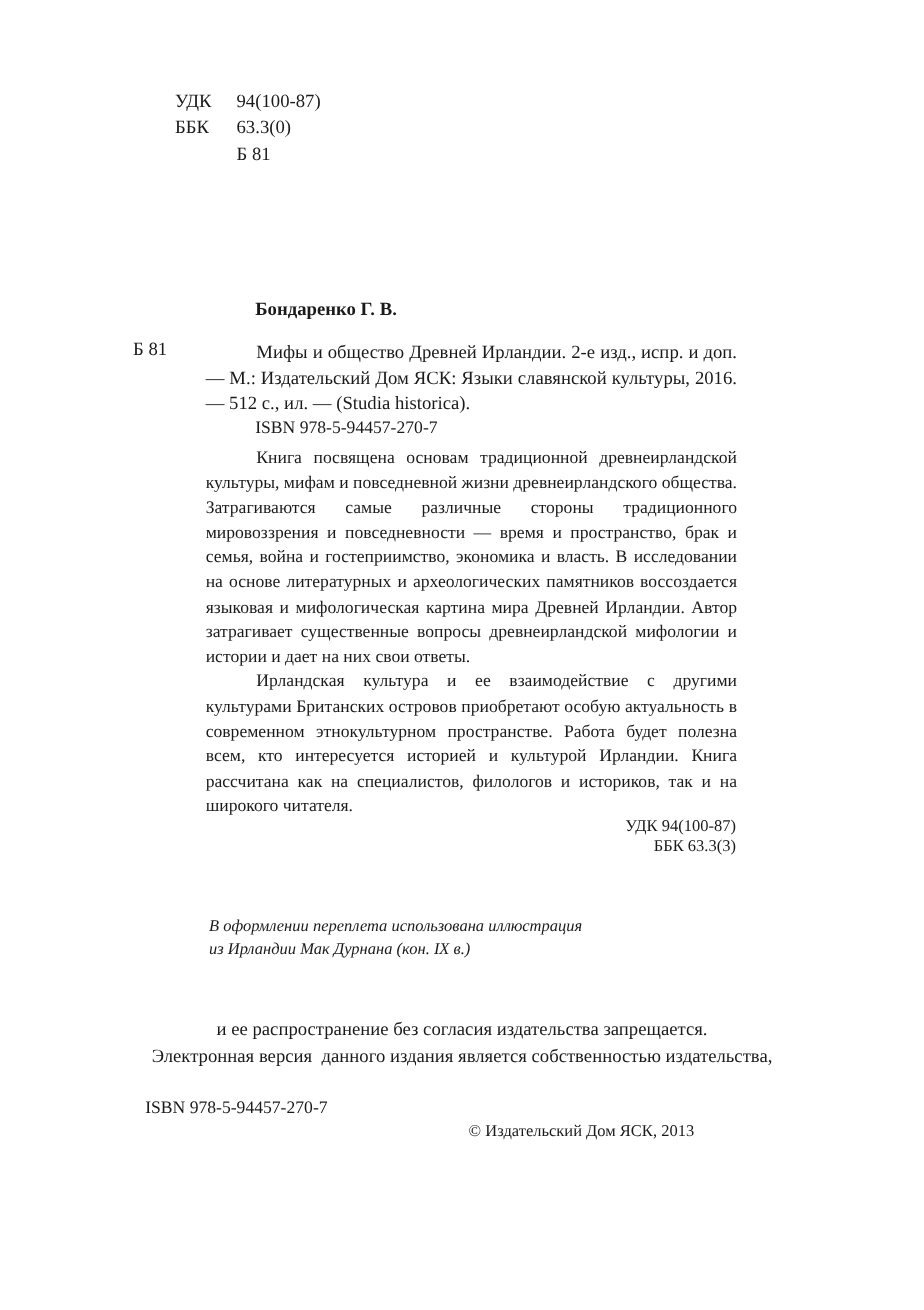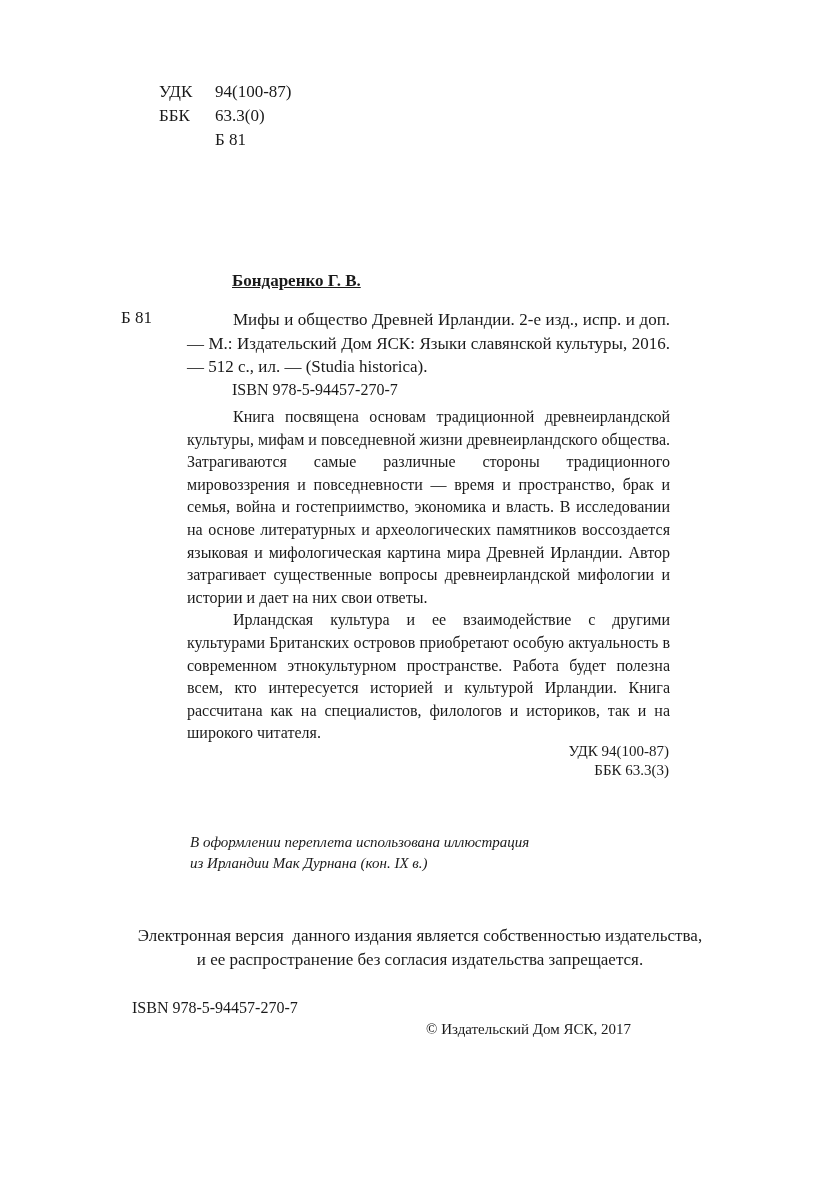--- a/index.html
+++ b/index.html
@@ -3,21 +3,21 @@
 <meta charset="utf-8">
 <style>
   html, body { margin: 0; padding: 0; background: #ffffff; }
   body { width: 840px; height: 1191px; position: relative; overflow: hidden;
          font-family: "Liberation Serif", "DejaVu Serif", serif; color: #1a1a1a; }
   .abs { position: absolute; }
   .t17 { font-size: 17px; line-height: 24px; }
   .codes { left: 131px; top: 80px; margin-left: 28px; }
   .codes .row { display: flex; height: 24px; }
   .codes .k { width: 56px; }
-  .author { left: 232px; top: 271px; font-weight: bold; font-size: 17px; text-decoration: underline; }
+  .author { left: 232px; top: 271px; font-weight: bold; font-size: 17px; }
   .bcode { left: 121px; top: 308px; font-size: 17px; }
   .desc { left: 187px; top: 308px; width: 483px; font-size: 17px; line-height: 23.5px; text-align: justify; text-indent: 46px; }
   .isbn1 { left: 232px; top: 381px; font-size: 16px; }
   .abstract { left: 187px; top: 406px; width: 483px; }
   .abstract p { margin: 0; font-size: 16px; line-height: 22.6px; text-align: justify; text-indent: 46px; }
   .codes2 { right: 171px; top: 742px; text-align: right; font-weight: normal; font-size: 15px; line-height: 19px; }
   .cover { left: 190px; width: 540px; top: 832px; font-style: italic; font-size: 15px; line-height: 21px; }
   .rights { left: 60px; width: 720px; top: 924px; text-align: center; font-size: 17px; line-height: 24px; }
   .isbn2 { left: 132px; top: 999px; font-size: 16px; }
   .copy { left: 426px; top: 1019px; font-size: 15px; line-height: 20.5px; }
@@ -54,21 +54,21 @@
   <div>УДК 94(100-87)</div>
   <div>ББК 63.3(3)</div>
 </div>
 
 <div class="abs cover">
   <div>В оформлении переплета использована иллюстрация</div>
   <div>из Ирландии Мак Дурнана (кон. IX в.)</div>
 </div>
 
 <div class="abs rights">
+  <div>и ее распространение без согласия издательства запрещается.</div>
   <div style="white-space:pre">Электронная версия  данного издания является собственностью издательства,</div>
-  <div>и ее распространение без согласия издательства запрещается.</div>
 </div>
 
 <div class="abs isbn2">ISBN 978-5-94457-270-7</div>
 
 <div class="abs copy">
-  <div>© Издательский Дом ЯСК, 2017</div>
+  <div>© Издательский Дом ЯСК, 2013</div>
 </div>
 
 </body></html>

